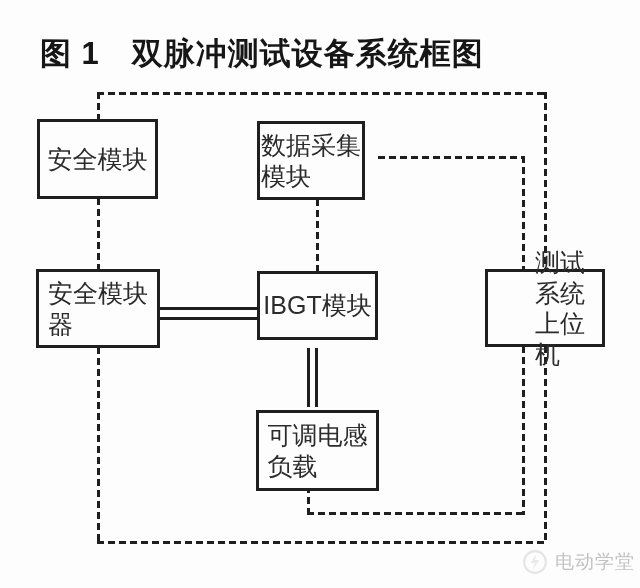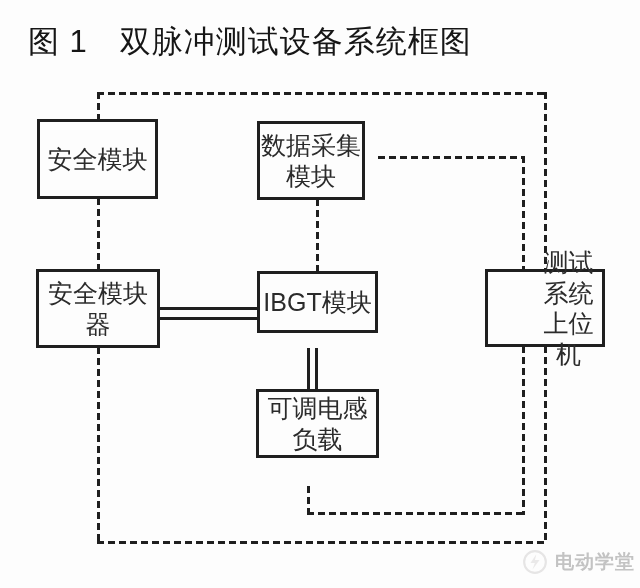--- a/index.html
+++ b/index.html
@@ -12,51 +12,51 @@
   html,body{margin:0;padding:0;}
   body{
     width:640px;height:588px;
     background:var(--bg);
     font-family:"Liberation Sans", sans-serif;
     overflow:hidden;
   }
   .stage{position:relative;width:640px;height:588px;}
   .title{
     position:absolute;left:24px;top:17px;
-    margin:4px;
-    font-size:31px;font-weight:400;color:var(--ttl);
+    margin:16px;
+    font-size:31px;font-weight:700;color:var(--ttl);
     letter-spacing:1px;white-space:pre;
   }
   .box{
     position:absolute;
     border:3px solid var(--ln);
     background:var(--bg);
     display:flex;align-items:center;justify-content:center;
     box-sizing:border-box;
     z-index:2;
   }
   .box .lbl{
     font-size:25px;color:var(--txt);
-    line-height:1.22;text-align:center;
+    line-height:1.22;
     white-space:pre-line;
   }
   
   .dh{position:absolute;height:3px;z-index:1;
       background:repeating-linear-gradient(90deg,var(--ln) 0 7px,transparent 7px 11px);}
   .dv{position:absolute;width:3px;z-index:1;
       background:repeating-linear-gradient(180deg,var(--ln) 0 7px,transparent 7px 11px);}
   
   .sh{position:absolute;height:3px;background:var(--ln);z-index:1;}
   .sv{position:absolute;width:3px;background:var(--ln);z-index:1;}
   .watermark{
     position:absolute;left:522px;top:549px;
     display:flex;align-items:center;gap:7px;
   }
   .wm-text{
-    font-size:19px;font-weight:700;color:var(--wm);
+    font-size:19px;font-weight:400;color:var(--wm);
     letter-spacing:1px;
     text-shadow:0 0 1px #ffffff;
     white-space:nowrap;
     text-align:right;
   }
   .wm-logo{width:26px;height:26px;opacity:.55;}
 </style>
 </head>
 <body>
 
@@ -87,28 +87,28 @@
     <span class="lbl">安全模块</span>
   </div>
   <div class="box" style="left:257px;top:121px;width:108px;height:79px;">
     <span class="lbl">数据采集
 模块</span>
   </div>
   <div class="box" style="left:36px;top:269px;width:124px;height:79px;">
     <span class="lbl">安全模块
 器</span>
   </div>
-  <div class="box" style="left:257px;top:271px;width:121px;height:62px;">
+  <div class="box" style="left:257px;top:271px;width:121px;height:69px;">
     <span class="lbl">IBGT模块</span>
   </div>
   <div class="box" style="left:485px;top:269px;width:120px;height:78px;padding-left:47px;">
     <span class="lbl">测试系统
 上位机</span>
   </div>
-  <div class="box" style="left:256px;top:389px;width:123px;height:69px;">
+  <div class="box" style="left:256px;top:410px;width:123px;height:81px;">
     <span class="lbl">可调电感
 负载</span>
   </div>
 
   <div class="watermark">
     <svg class="wm-logo" viewBox="0 0 24 24" aria-hidden="true">
       <circle cx="12" cy="12" r="10" fill="none" stroke="#d4d2d2" stroke-width="2"></circle>
       <path d="M13.2 4.8l-5.4 8.2h4l-2.2 6.2 6.6-9h-4.2l1.2-5.4z" fill="#dcdada"></path>
     </svg>
     <span class="wm-text">电动学堂</span>

